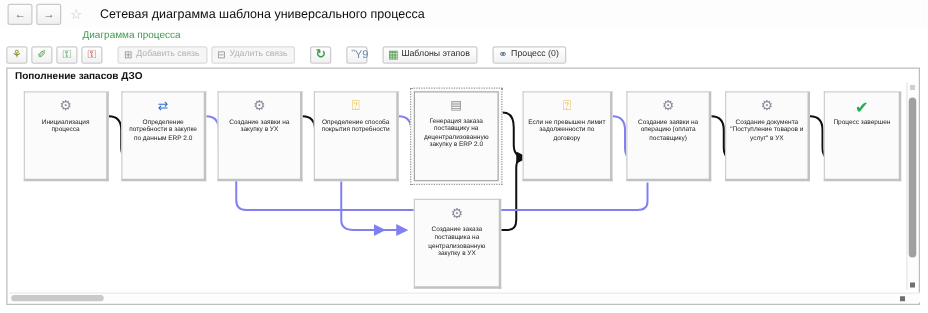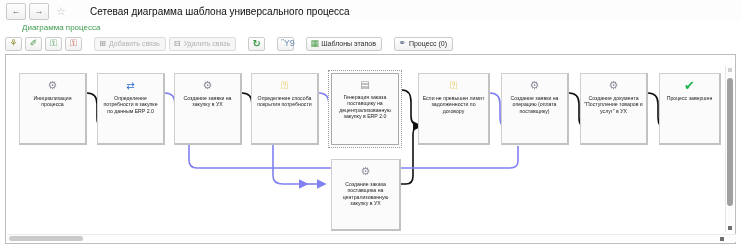--- a/index.html
+++ b/index.html
@@ -19,25 +19,25 @@
     width:18px;height:15px;border:1px solid #c9c9c9;border-radius:2px;
     background:linear-gradient(#fefefe,#f0f0f0);
     display:flex;align-items:center;justify-content:center;
     color:#6b6b6b;font-size:9px;line-height:1;
   }
   .starbtn{
     width:16px;height:15px;display:flex;align-items:center;justify-content:center;
     color:#c6c6c6;font-size:11px;margin-left:1px;
   }
   .wintitle{
-    margin-left:18px;font-size:10px;color:#0d0d0d;white-space:nowrap;
+    margin-left:8px;font-size:10px;color:#0d0d0d;white-space:nowrap;
   }
   
   .seccaption{
-    padding:1px 0 0 22px;font-size:8px;color:#3f9b4f;
+    padding:1px 0 0 22px;font-size:8px;color:#3f9b4f;margin-left:44px;
   }
   
   .toolbar{
     display:flex;align-items:center;gap:3px;
     padding:3px 0 3px 5px;height:17px;
   }
   .tbtn{
     height:14px;min-width:15px;border:1px solid #cccccc;border-radius:2px;
     background:linear-gradient(#ffffff,#f1f1f1);
     display:flex;align-items:center;justify-content:center;gap:2px;
@@ -167,20 +167,21 @@
       <span class="tlabel">Шаблоны этапов</span>
     </div>
     <div class="sep"></div>
     <div class="tbtn wide">
       <span class="ico ico-proc">⚭</span>
       <span class="tlabel">Процесс (0)</span>
     </div>
   </div>
 
 <div class="panel">
+  <div class="panel-title">Пополнение запасов ДЗО</div>
 
   <div class="canvas" id="canvas">
     <svg class="conn" viewBox="0 0 718 166">
       <defs>
         <marker id="ahD" markerWidth="6" markerHeight="6" refX="5" refY="3" orient="auto">
           <path d="M0,0 L6,3 L0,6 z" fill="#101010"></path>
         </marker>
         <marker id="ahL" markerWidth="6" markerHeight="6" refX="5" refY="3" orient="auto">
           <path d="M0,0 L6,3 L0,6 z" fill="#8080f0"></path>
         </marker>

